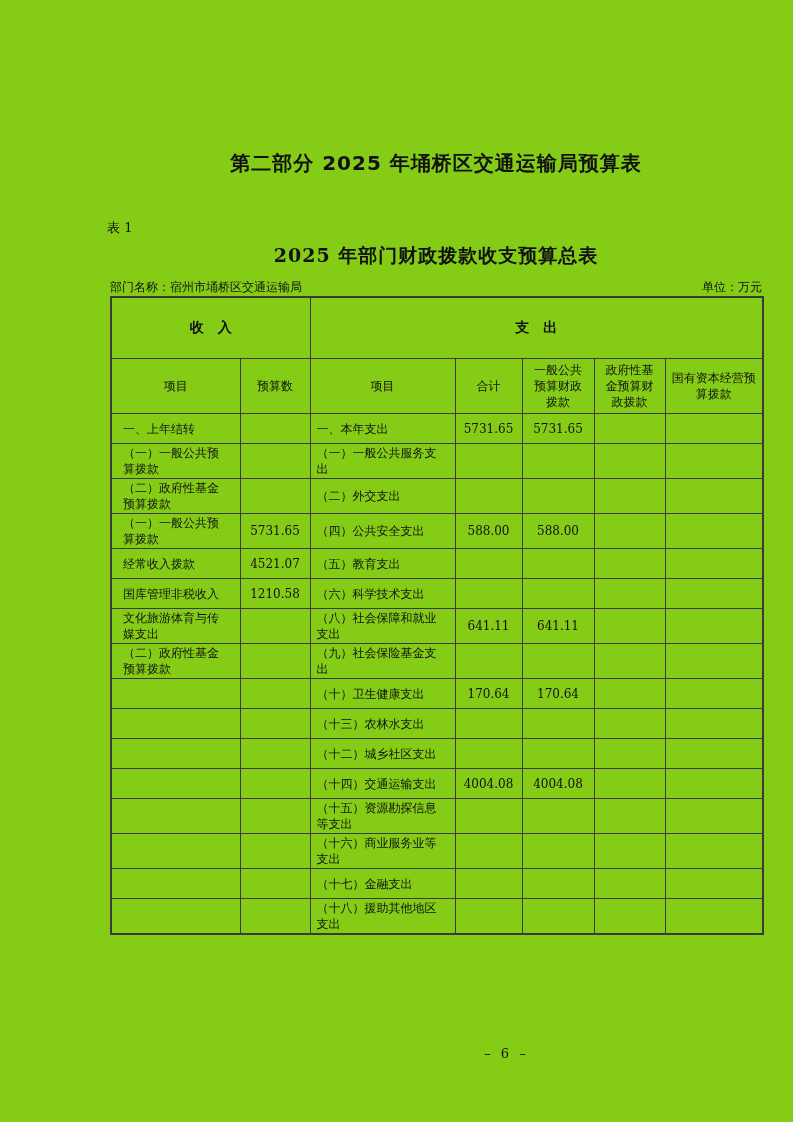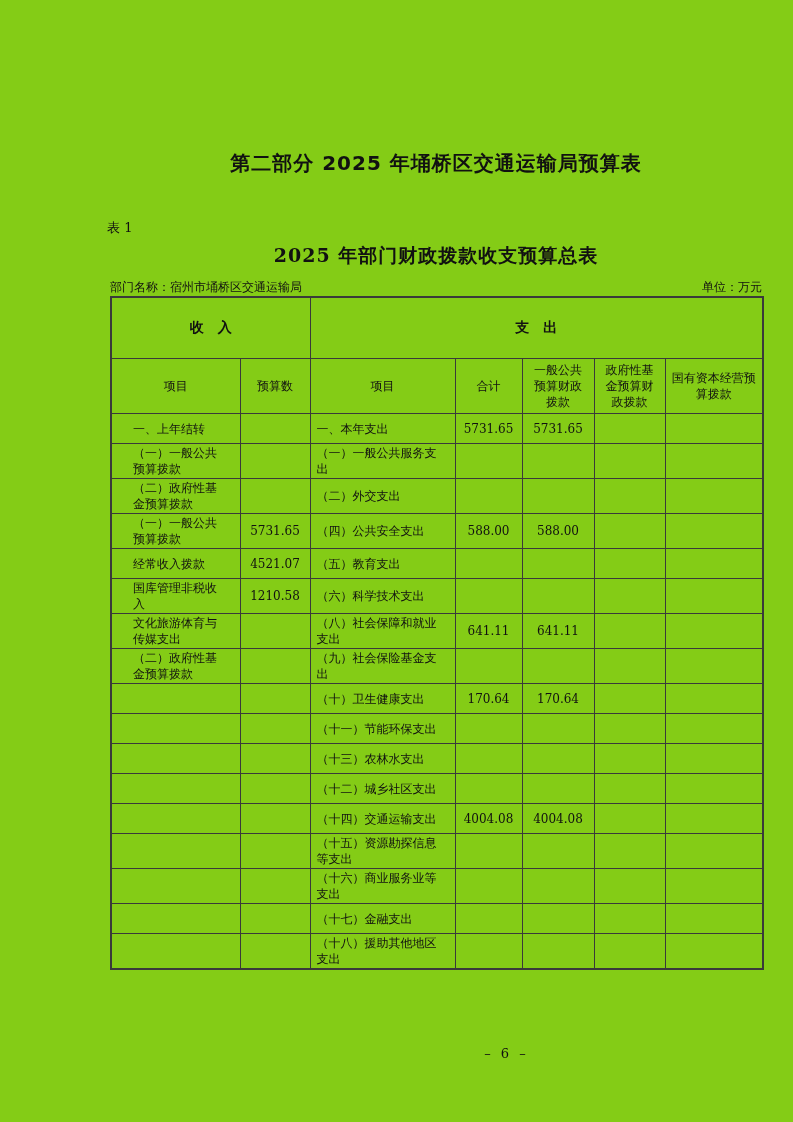--- a/index.html
+++ b/index.html
@@ -91,21 +91,21 @@
     padding: 1px 6px;
     line-height: 16px;
   }
   table.budget-table td {
     height: 27px;
     line-height: 16px;
     padding: 1px 4px;
   }
   table.budget-table td.item { text-align: left; }
   table.budget-table td.num  { text-align: center; }
-  table.budget-table td:nth-child(1) { padding: 1px 16px 1px 21px; }
+  table.budget-table td:nth-child(1) { padding: 1px 16px 1px 11px; }
   table.budget-table td:nth-child(3) { padding: 1px 14px 1px 6px; }
   .page-number {
     position: absolute;
     top: 1046px;
     left: 0;
     width: 793px;
     text-align: center;
     font-size: 13px;
     letter-spacing: 3px;
     color: #111111;
@@ -231,29 +231,20 @@
             <td class="num"></td>
             <td class="item">（十）卫生健康支出</td>
             <td class="num">170.64</td>
             <td class="num">170.64</td>
             <td class="num"></td>
             <td class="num"></td>
           </tr>
           <tr>
             <td class="item"></td>
             <td class="num"></td>
-            <td class="item">（十一）节能环保支出</td>
-            <td class="num"></td>
-            <td class="num"></td>
-            <td class="num"></td>
-            <td class="num"></td>
-          </tr>
-          <tr>
-            <td class="item"></td>
-            <td class="num"></td>
             <td class="item">（十三）农林水支出</td>
             <td class="num"></td>
             <td class="num"></td>
             <td class="num"></td>
             <td class="num"></td>
           </tr>
           <tr>
             <td class="item"></td>
             <td class="num"></td>
             <td class="item">（十二）城乡社区支出</td>

